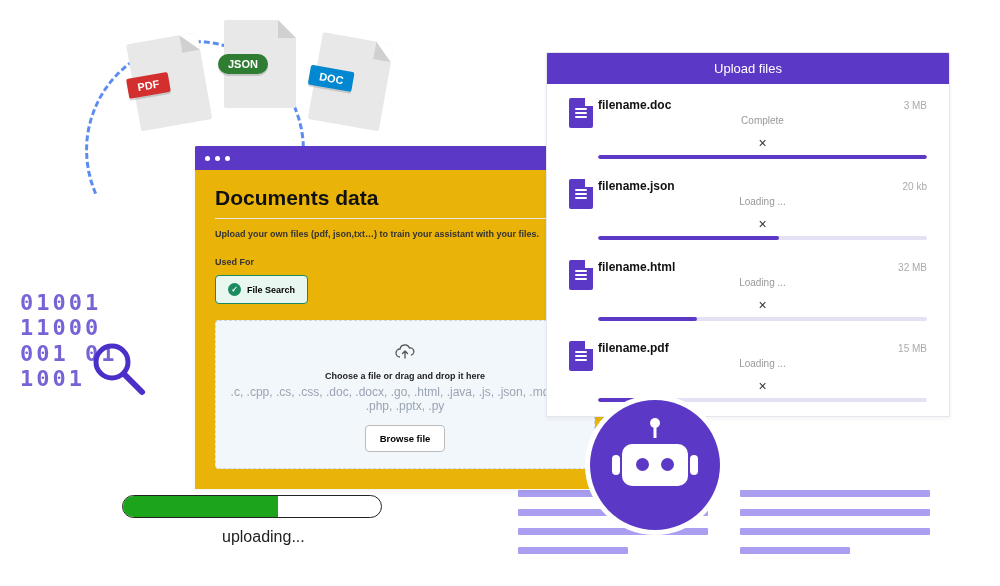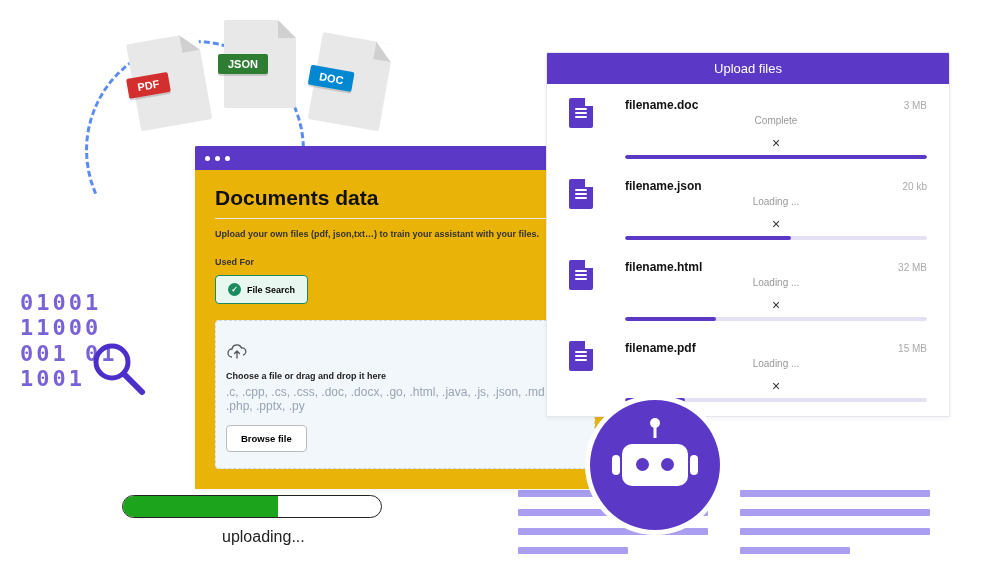--- a/index.html
+++ b/index.html
@@ -5,21 +5,21 @@
   * { box-sizing: border-box; margin: 0; padding: 0; }
   body { font-family: -apple-system, BlinkMacSystemFont, "Segoe UI", Arial, sans-serif; width: 1000px; height: 586px; background: #fff; position: relative; overflow: hidden; }
 
   
   .file-badges { position: absolute; top: 20px; left: 130px; display: flex; gap: 22px; z-index: 2; }
   .file-badge { width: 72px; height: 88px; background: #e8e8e8; position: relative; border-radius: 2px; }
   .file-badge::before { content: ""; position: absolute; top: 0; right: 0; width: 18px; height: 18px; background: #fff; border-bottom-left-radius: 3px; }
   .file-badge::after { content: ""; position: absolute; top: 0; right: 0; width: 0; height: 0; border-top: 18px solid transparent; border-left: 18px solid #d0d0d0; }
   .file-badge .ribbon { position: absolute; top: 34px; left: -6px; padding: 4px 10px; font-size: 11px; font-weight: bold; color: #fff; border-radius: 2px; box-shadow: 0 2px 0 rgba(0,0,0,0.15); }
   .file-badge .ribbon.pdf  { background: #d32f2f; }
-  .file-badge .ribbon.json { background: #2e7d32; }
+  .file-badge .ribbon.json { background: #2e7d32; border-radius: 10px; }
   .file-badge .ribbon.doc  { background: #0288d1; }
   .fb-pdf  { transform: rotate(-10deg) translateY(18px); }
   .fb-json { transform: translateY(0); }
   .fb-doc  { transform: rotate(10deg) translateY(18px); }
 
   
   .orbit { position: absolute; top: 40px; left: 85px; width: 220px; height: 220px; border: 3px dashed #5b8def; border-radius: 50%; z-index: 0; clip-path: inset(0 0 30% 0); }
 
   
   .binary-decor { position: absolute; left: 20px; top: 290px; font-family: monospace; font-size: 22px; font-weight: bold; color: #4c2fc9; letter-spacing: 3px; line-height: 1.15; z-index: 0; opacity: 0.75; }
@@ -33,31 +33,31 @@
   .doc-body h1 { font-size: 21px; font-weight: 700; color: #111; margin-bottom: 4px; }
   .doc-body .hr { height: 1px; background: #e8e8e8; margin: 8px 0 10px; }
   .doc-body .subtitle { font-size: 9px; font-weight: bold; color: #333; }
   .doc-body .usedfor { font-size: 9px; font-weight: bold; color: #333; margin: 18px 0 8px; }
   .option-row { display: flex; gap: 12px; margin-bottom: 16px; }
   .option { border: 1px solid #ddd; border-radius: 4px; padding: 7px 12px; background: #fff; font-size: 9px; font-weight: bold; display: flex; align-items: center; gap: 6px; cursor: pointer; }
   .option.active { border-color: #1a8b5f; background: #e8f7ef; }
   .radio-ic { width: 13px; height: 13px; border: 1.5px solid #ccc; border-radius: 50%; display: inline-block; }
   .check-ic { width: 13px; height: 13px; background: #1a8b5f; border-radius: 50%; display: inline-flex; align-items: center; justify-content: center; color: #fff; font-size: 8px; }
 
-  .dropzone { border: 1.5px dashed #cdd6e1; border-radius: 4px; background: #f2f7fc; padding: 22px 10px 16px; }
+  .dropzone { border: 1.5px dashed #cdd6e1; border-radius: 4px; background: #f2f7fc; padding: 22px 10px 16px; text-align: center; }
   .dropzone .cloud { margin-bottom: 6px; }
   .dropzone .dz-title { font-size: 9px; font-weight: bold; color: #222; margin-bottom: 4px; }
   .dropzone .dz-exts  { font-size: 12px; color: #9aa4b2; margin-bottom: 12px; }
   .dropzone .browse-btn { display: inline-block; border: 1px solid #bbb; border-radius: 4px; padding: 7px 14px; font-size: 9.5px; font-weight: bold; background: #fff; cursor: pointer; }
 
   
   .upload-panel { position: absolute; right: 50px; top: 52px; width: 404px; background: #fff; border: 1px solid #e6e6ef; box-shadow: 0 2px 4px rgba(0,0,0,0.05); z-index: 4; }
   .upload-header { background: #5c38c6; color: #fff; text-align: center; padding: 8px 0; font-size: 13px; border-radius: 1px 1px 0 0; }
   .upload-body { padding: 4px 0; }
-  .file-row { display: flex; align-items: flex-start; padding: 10px 22px; gap: 32px; }
+  .file-row { display: flex; align-items: flex-start; padding: 10px 22px; gap: 5px; }
   .file-thumb { width: 24px; height: 30px; background: #5c38c6; border-radius: 2px; position: relative; flex-shrink: 0; display: flex; flex-direction: column; justify-content: center; align-items: center; gap: 2px; padding: 5px 4px; }
   .file-thumb::after { content: ""; position: absolute; top: 0; right: 0; width: 8px; height: 8px; background: #fff; }
   .file-thumb .line { height: 2px; width: 70%; background: #fff; border-radius: 1px; }
   .file-info { flex: 1; }
   .file-top { display: flex; justify-content: space-between; align-items: baseline; }
   .file-name { font-size: 12px; font-weight: 700; color: #111; }
   .file-size { font-size: 10px; color: #aaa; }
   .file-sub { display: flex; justify-content: space-between; align-items: center; margin-top: 3px; gap: 10px; flex-direction: column; }
   .file-status { font-size: 10px; color: #999; }
   .file-close { font-size: 14px; color: #333; cursor: pointer; line-height: 1; }

